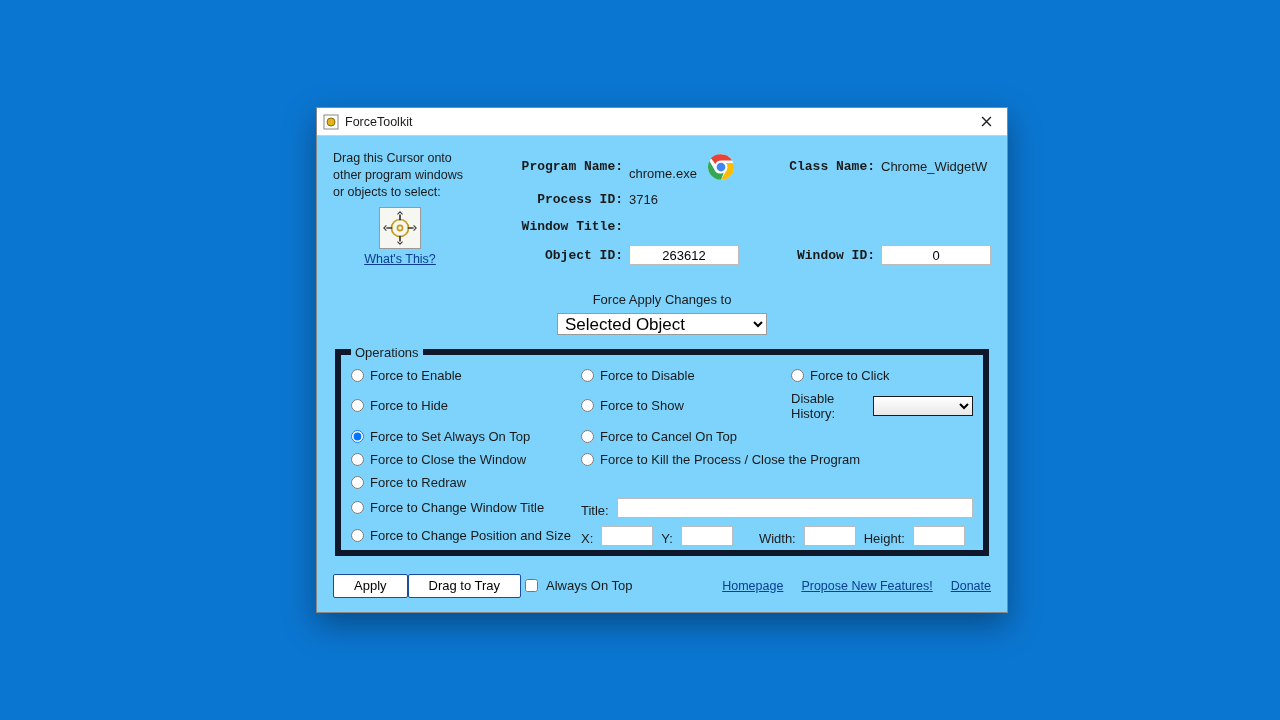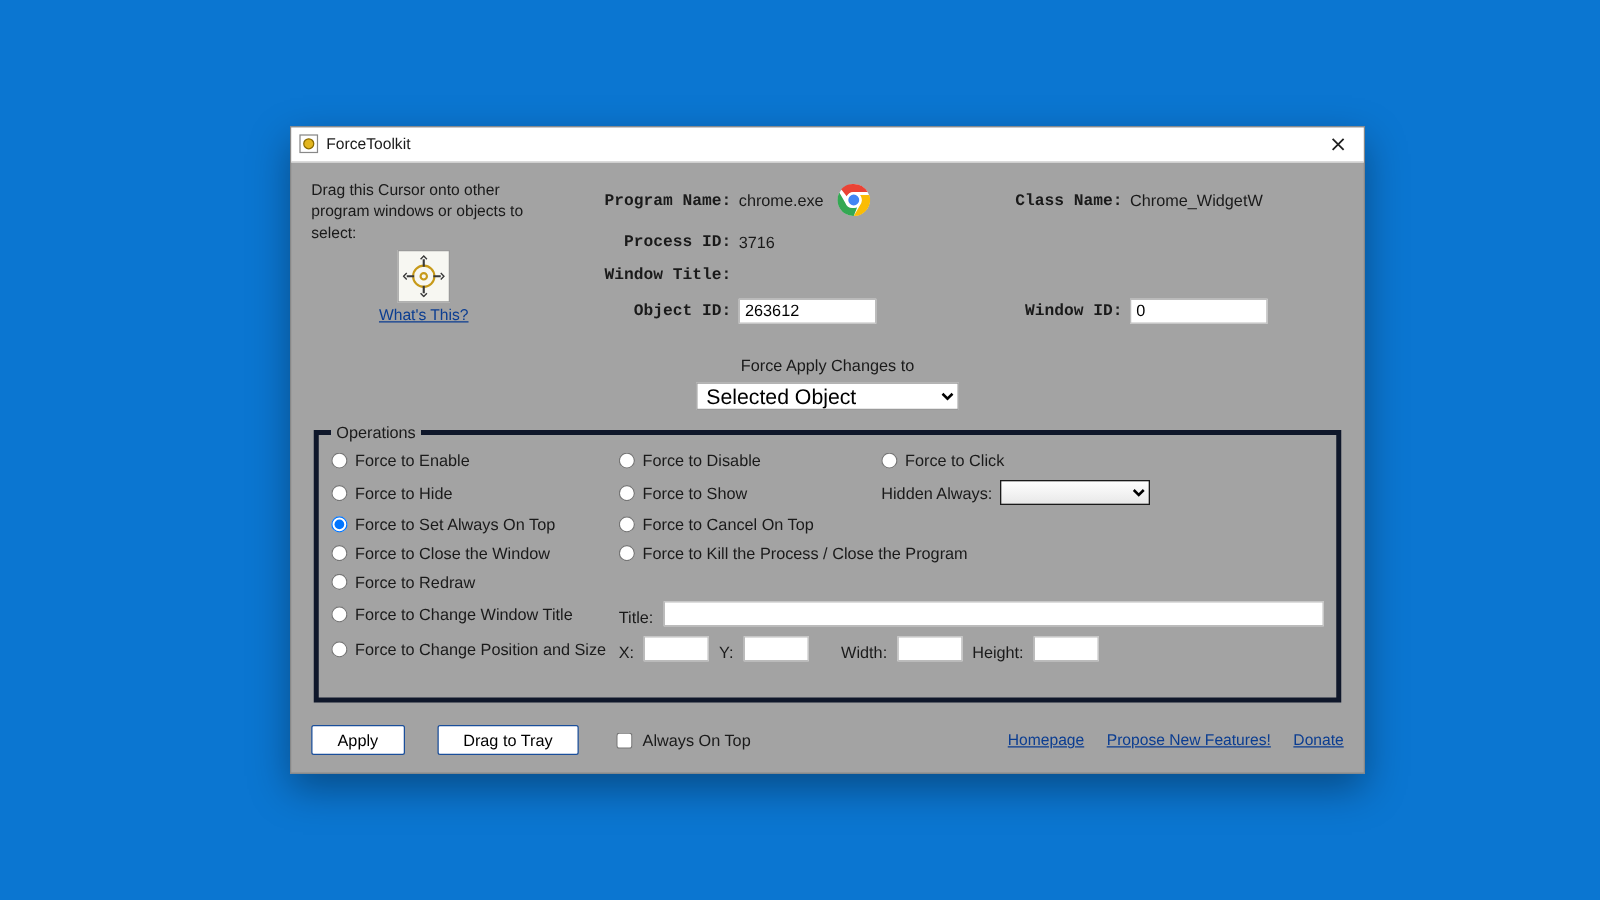--- a/index.html
+++ b/index.html
@@ -6,22 +6,22 @@
   html, body { margin: 0; padding: 0; }
   body {
     width: 1280px; height: 720px;
     background: #0b76d1;
     font-family: "Segoe UI", Tahoma, sans-serif;
     font-size: 13px;
     color: #1a1a1a;
     display: flex; align-items: center; justify-content: center;
   }
   .window {
-    width: 860px;
-    background: #a3a3a3;
+    width: 692px;
+    background: #7dd3fc;
     border: 1px solid #888;
     box-shadow: 0 12px 30px rgba(0,0,0,0.35);
     margin-left: 44px;
   }
   .titlebar {
     height: 28px;
     background: #ffffff;
     border-bottom: 1px solid #d0d0d0;
     display: flex; align-items: center;
     padding: 0 6px 0 6px;
@@ -45,48 +45,48 @@
     border: 1px solid #9a9a9a; background: #f7f7f2;
     display: flex; align-items: center; justify-content: center;
   }
   .whats-this { text-align: center; margin-top: 2px; }
   .link { color: #0b3d91; text-decoration: underline; cursor: pointer; font-size: 12.5px; }
   .info-grid { flex: 1; display: grid; grid-template-columns: 140px auto 130px auto; row-gap: 6px; column-gap: 6px; align-items: center; }
   .info-label { text-align: right; font-weight: 700; font-size: 13px; font-family: Liberation Mono, monospace; }
   .info-value { font-size: 13px; }
   .info-input {
     border: 1px solid #bcbcbc; background: #fff; height: 20px; font-size: 13px;
-    padding: 0 4px; width: 110px;
-  }
-  .program-icon-cell { display: flex; align-items: center; gap: 10px; }
+    padding: 0 4px; width: 110px; text-align: center;
+  }
+  .program-icon-cell { display: flex; align-items: flex-end; gap: 10px; }
   .chrome-icon { width: 28px; height: 28px; }
   .row-apply { margin-top: 24px; display: flex; align-items: center; gap: 6px; flex-direction: column; }
   .row-apply select {
     border: 1px solid #9a9a9a; background: #fff; height: 22px; font-size: 17px;
     width: 210px; padding: 0 3px;
   }
   fieldset.ops {
-    margin-top: 10px; border: 4px solid #0f172a; padding: 8px 10px 29px 10px;
+    margin-top: 10px; border: 6px solid #0f172a; padding: 8px 10px 4px 10px;
     background: transparent;
   }
   fieldset.ops legend { font-size: 13px; padding: 0 4px; }
   .ops-grid { display: grid; grid-template-columns: 230px 210px 1fr; row-gap: 8px; align-items: center; }
   .radio { display: inline-flex; align-items: center; gap: 6px; font-size: 13px; }
   .radio input { margin: 0; }
   .hidden-history { display: flex; align-items: center; gap: 6px; }
   .hidden-history label { font-size: 13px; }
   .hidden-history select {
     width: 120px; height: 20px; border: 1px solid #1a1a1a; background: linear-gradient(#fff,#e8e8e8);
     font-size: 12px;
   }
   .title-row, .pos-row { grid-column: 2 / 4; display: flex; align-items: flex-end; gap: 8px; }
   .title-row label, .pos-row label { font-size: 13px; }
   .title-row input[type=text] { flex: 1; height: 20px; border: 1px solid #bcbcbc; background: #fff; padding: 0 4px; font-size: 13px; }
   .pos-row input[type=text] { width: 52px; height: 20px; border: 1px solid #bcbcbc; background: #fff; padding: 0 4px; font-size: 13px; }
-  .bottom-bar { margin-top: 18px; display: flex; align-items: center; gap: 26px; }
+  .bottom-bar { margin-top: 18px; display: flex; align-items: center; gap: 0; }
   .btn {
     border: 1px solid #1a4e9a; background: #fff; height: 24px; padding: 0 20px;
     font-size: 13px; cursor: default; border-radius: 2px;
   }
   .check { display: inline-flex; align-items: center; gap: 5px; font-size: 13px; }
   .bottom-links { margin-left: auto; display: flex; gap: 18px; }
   .span2 { grid-column: 1 / 3; }
 </style>
 </head>
 <body>
@@ -181,21 +181,21 @@
 
         <label class="radio">
             <input type="radio" name="op" style="">
             <span>Force to Hide</span>
           </label>
         <label class="radio">
             <input type="radio" name="op" style="">
             <span>Force to Show</span>
           </label>
         <div class="hidden-history">
-          <label>Hidden Always:</label>
+          <label>Disable History:</label>
           <select><option></option></select>
         </div>
 
         <label class="radio">
             <input type="radio" name="op" checked="" style="">
             <span>Force to Set Always On Top</span>
           </label>
         <label class="radio">
             <input type="radio" name="op" style="">
             <span>Force to Cancel On Top</span>

